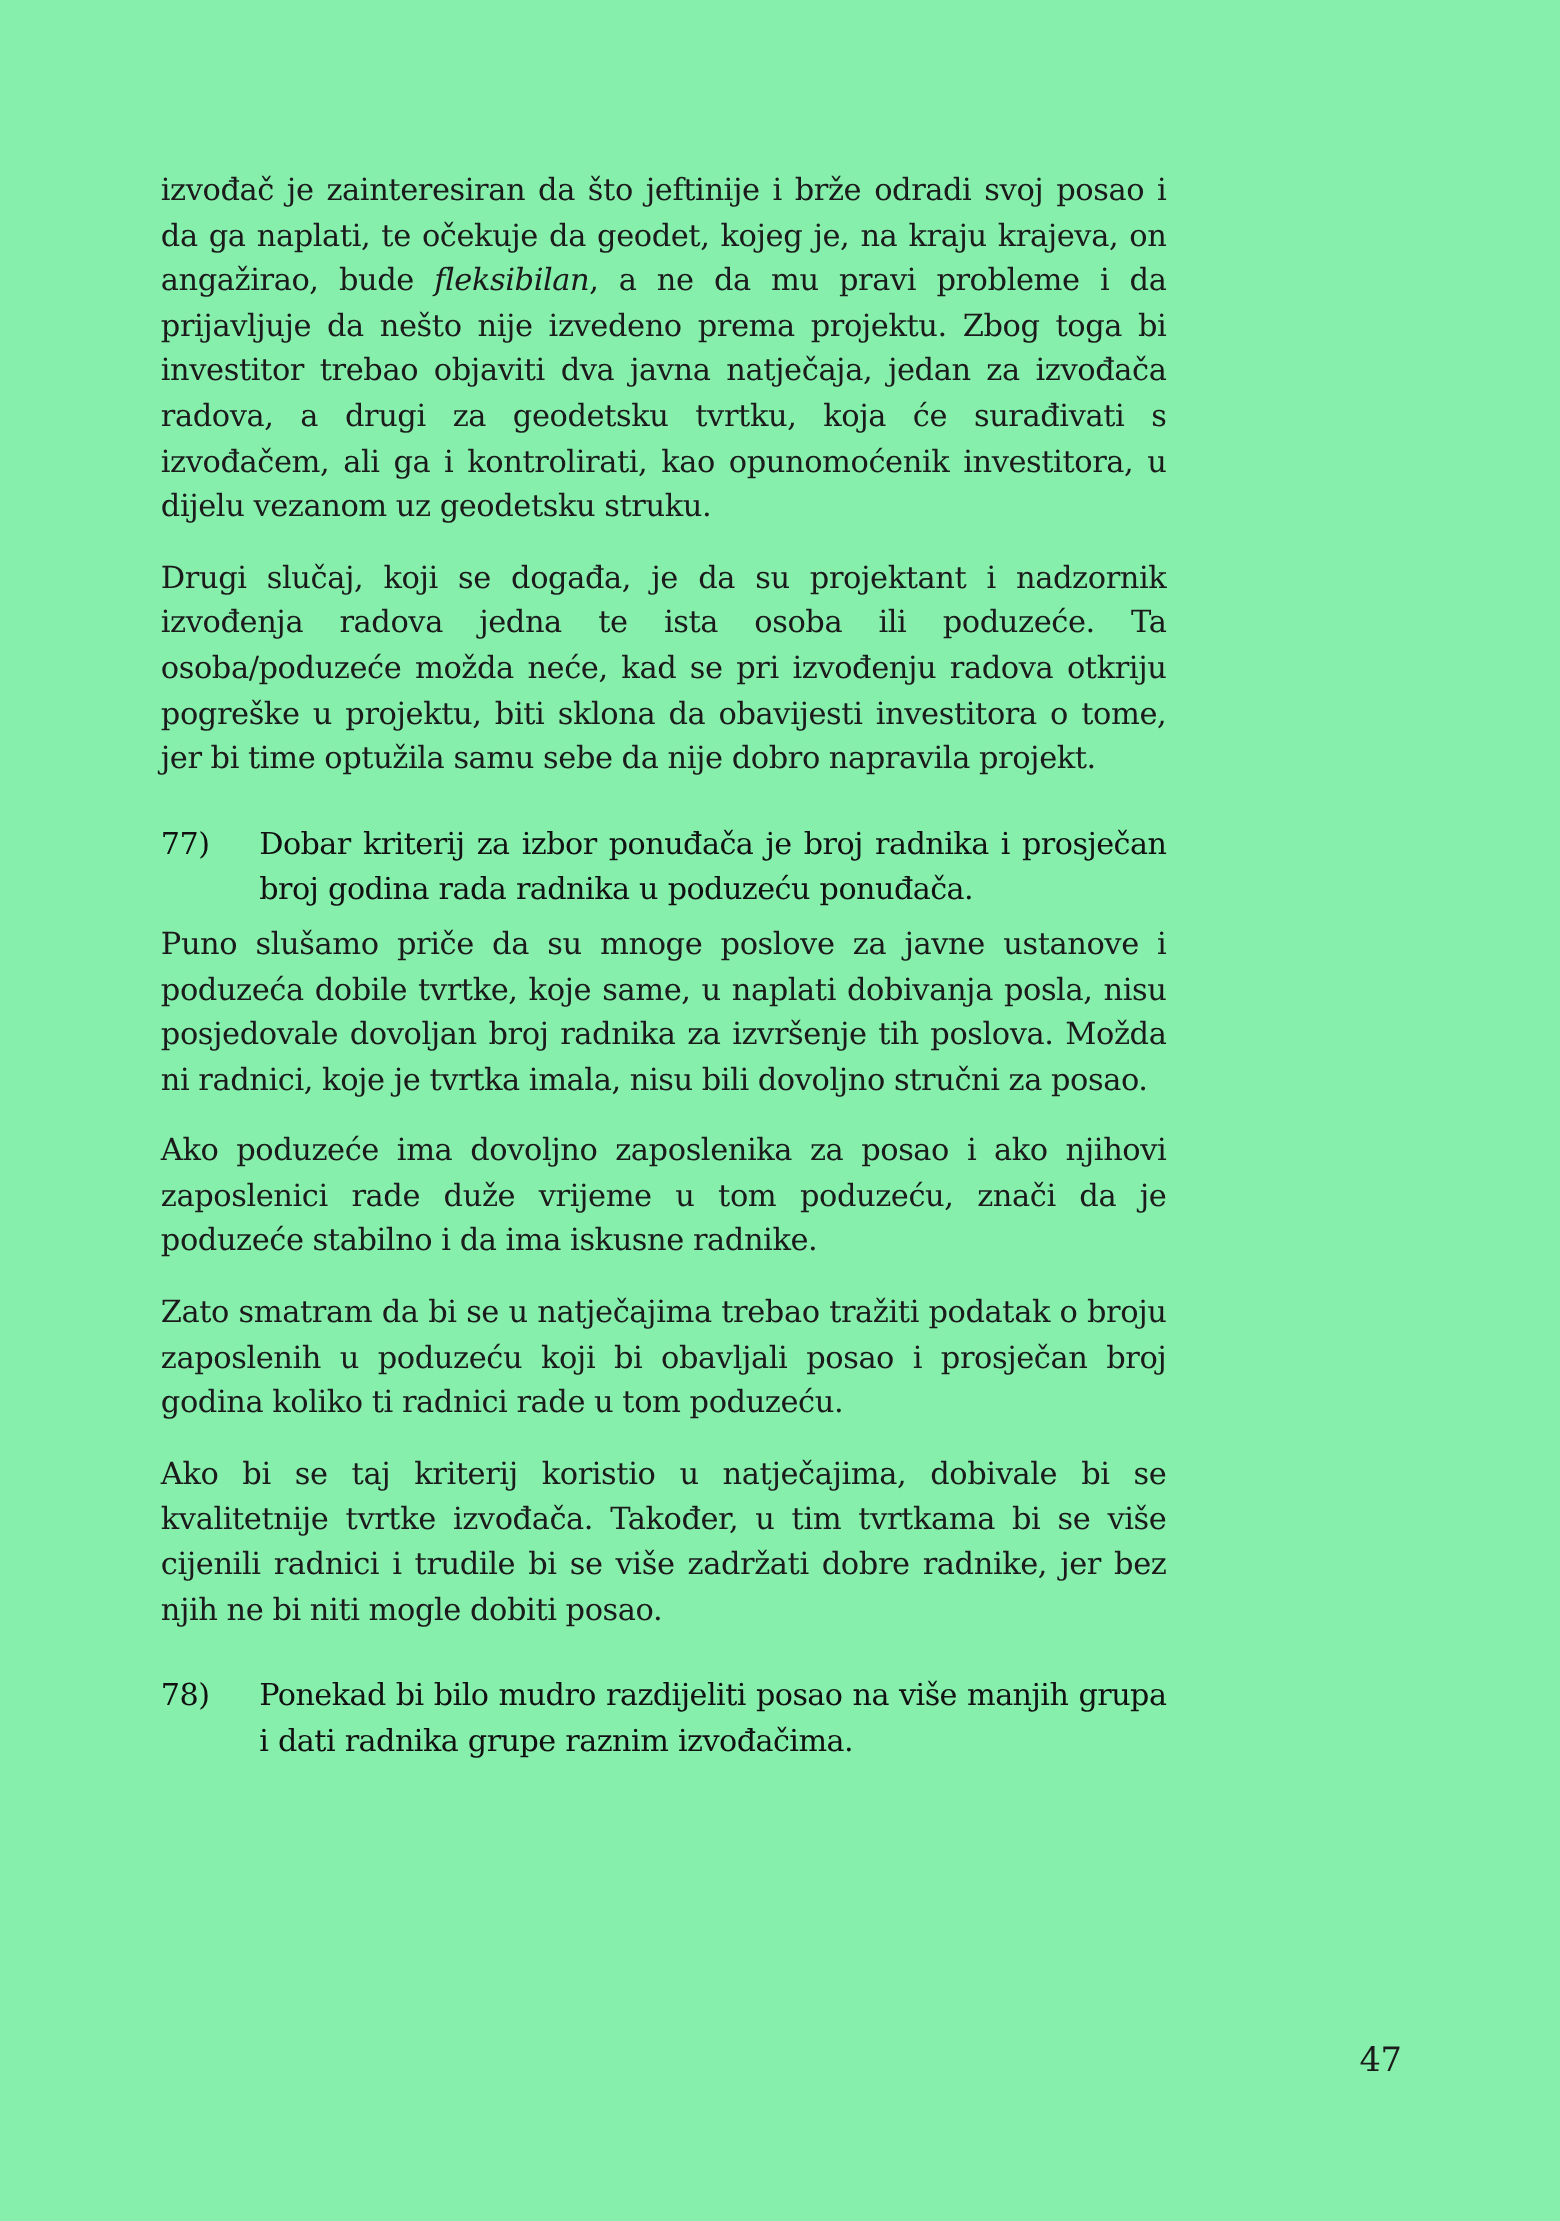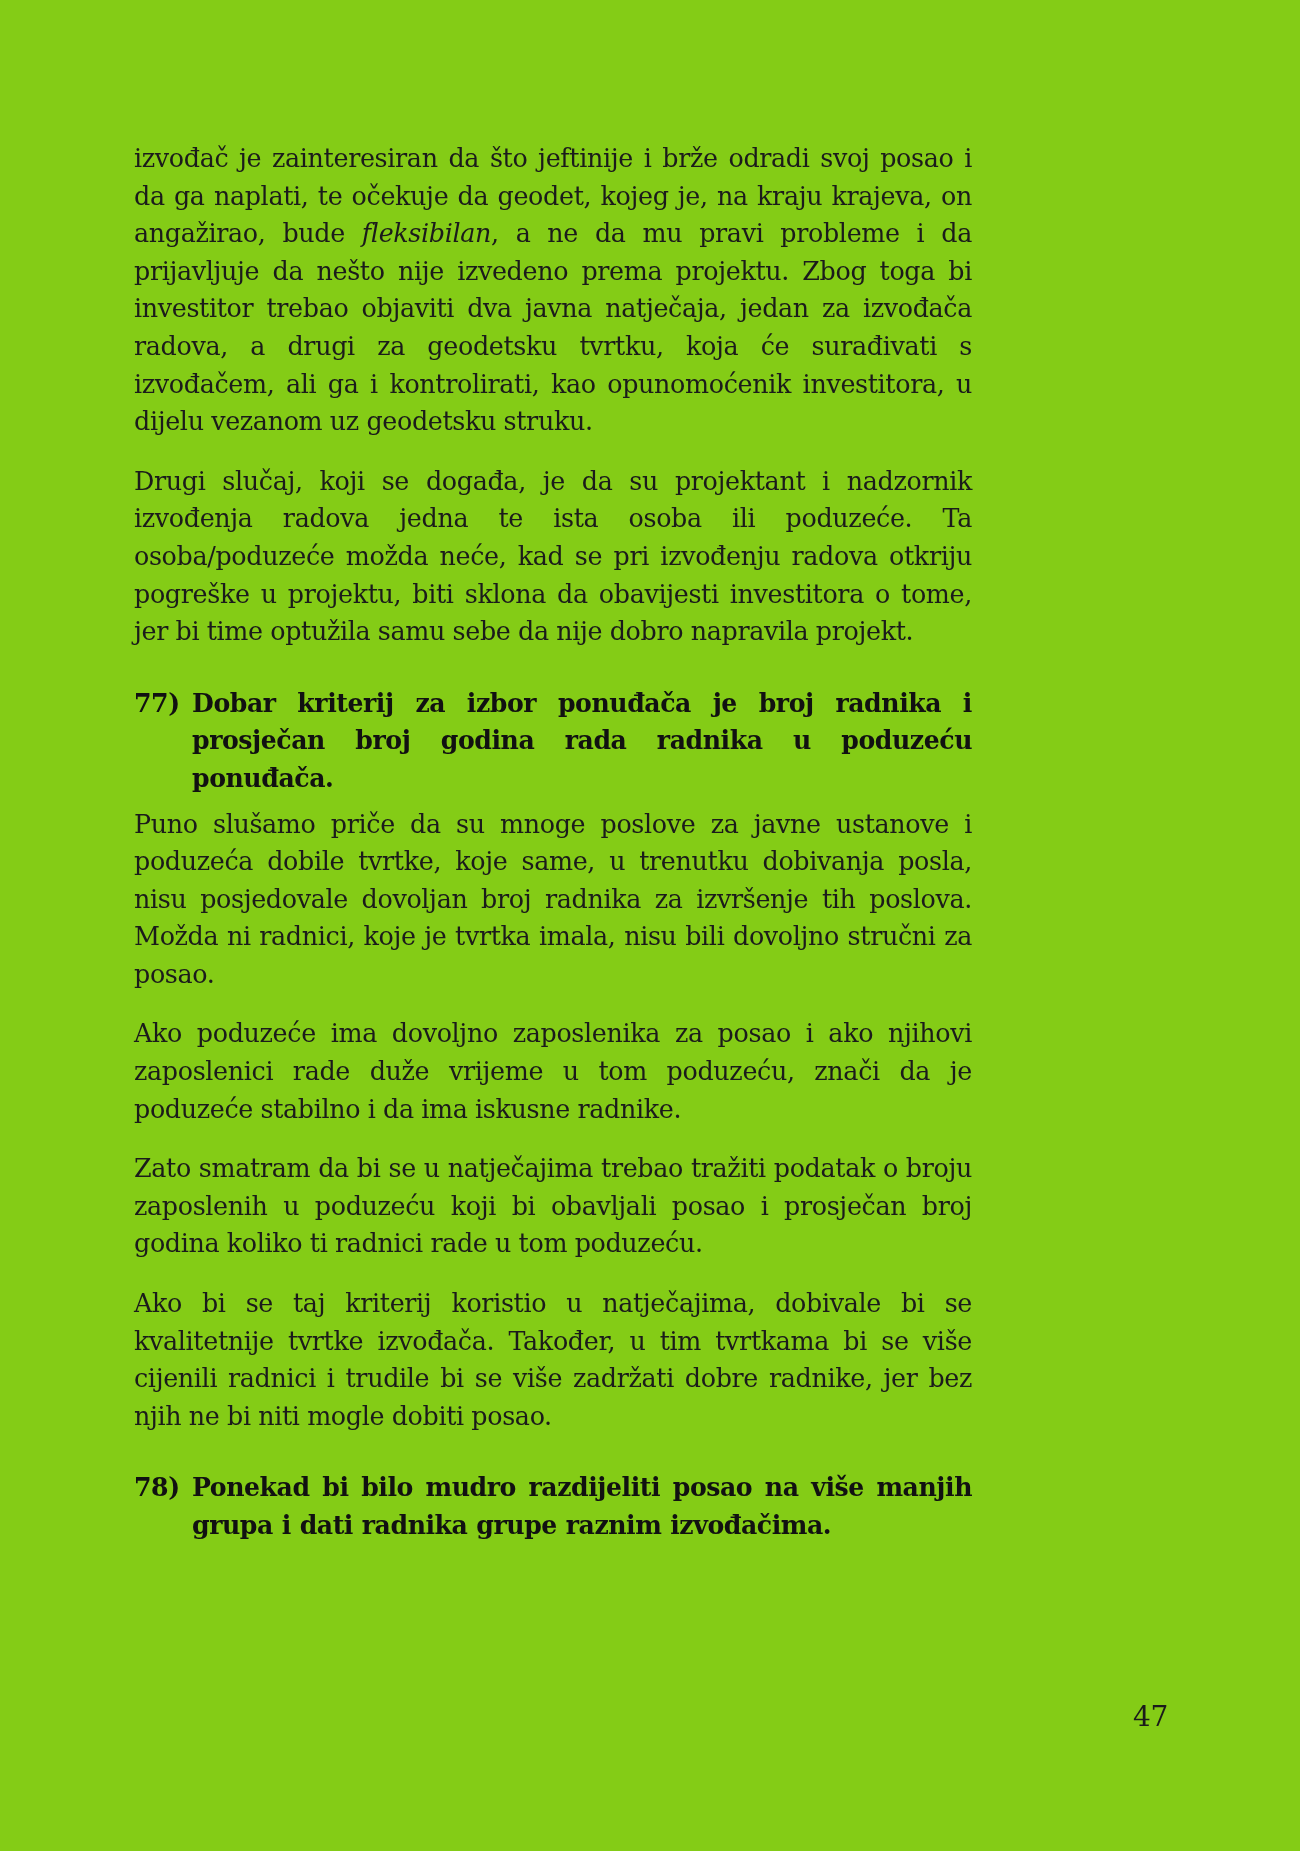--- a/index.html
+++ b/index.html
@@ -4,21 +4,21 @@
 <style>
   html, body {
     margin: 0;
     padding: 0;
     background: #ffffff;
   }
   .page {
     position: relative;
     width: 1300px;
     height: 1851px;
-    background: #84cc16;
+    background: #86efac;
     box-sizing: border-box;
     overflow: hidden;
   }
   .content {
     position: absolute;
     left: 134px;
     top: 140px;
     width: 838px;
   }
   p.body-par {
@@ -42,25 +42,26 @@
   }
   em.it {
     font-style: italic;
   }
   .heading {
     display: flex;
     flex-direction: row;
     align-items: flex-start;
     margin: 34px 0 8px 0;
     font-family: "DejaVu Serif", "Liberation Serif", serif;
-    font-weight: bold;
+    font-weight: normal;
     font-size: 25.2px;
     line-height: 37.6px;
     color: #111111;
     letter-spacing: -0.45px;
+    gap: 24px;
   }
   .heading .num {
     width: 58px;
     flex: 0 0 58px;
     text-align: left;
     white-space: nowrap;
   }
   .heading .htext {
     flex: 1 1 auto;
     text-align: justify;
@@ -86,21 +87,21 @@
 
     <p class="body-par"><span>izvođač je zainteresiran da što jeftinije i brže odradi svoj posao i da ga naplati, te očekuje da geodet, kojeg je, na kraju krajeva, on angažirao, bude </span><em class="it">fleksibilan</em><span>, a ne da mu pravi probleme i da prijavljuje da nešto nije izvedeno prema projektu. Zbog toga bi investitor trebao objaviti dva javna natječaja, jedan za izvođača radova, a drugi za geodetsku tvrtku, koja će surađivati s izvođačem, ali ga i kontrolirati, kao opunomoćenik investitora, u dijelu vezanom uz geodetsku struku.</span></p>
 
     <p class="body-par last-line-left">Drugi slučaj, koji se događa, je da su projektant i nadzornik izvođenja radova jedna te ista osoba ili poduzeće. Ta osoba/poduzeće možda neće, kad se pri izvođenju radova otkriju pogreške u projektu, biti sklona da obavijesti investitora o tome, jer bi time optužila samu sebe da nije dobro napravila projekt.</p>
 
     <div class="heading">
       <span class="num">77)</span>
       <span class="htext">Dobar kriterij za izbor ponuđača je broj radnika i prosječan broj godina rada radnika u poduzeću ponuđača.</span>
     </div>
 
-    <p class="body-par last-line-left">Puno slušamo priče da su mnoge poslove za javne ustanove i poduzeća dobile tvrtke, koje same, u trenutku dobivanja posla, nisu posjedovale dovoljan broj radnika za izvršenje tih poslova. Možda ni radnici, koje je tvrtka imala, nisu bili dovoljno stručni za posao.</p>
+    <p class="body-par last-line-left">Puno slušamo priče da su mnoge poslove za javne ustanove i poduzeća dobile tvrtke, koje same, u naplati dobivanja posla, nisu posjedovale dovoljan broj radnika za izvršenje tih poslova. Možda ni radnici, koje je tvrtka imala, nisu bili dovoljno stručni za posao.</p>
 
 
     <p class="body-par last-line-left">Ako poduzeće ima dovoljno zaposlenika za posao i ako njihovi zaposlenici rade duže vrijeme u tom poduzeću, znači da je poduzeće stabilno i da ima iskusne radnike.</p>
 
     <p class="body-par last-line-left">Zato smatram da bi se u natječajima trebao tražiti podatak o broju zaposlenih u poduzeću koji bi obavljali posao i prosječan broj godina koliko ti radnici rade u tom poduzeću.</p>
 
     <p class="body-par last-line-left">Ako bi se taj kriterij koristio u natječajima, dobivale bi se kvalitetnije tvrtke izvođača. Također, u tim tvrtkama bi se više cijenili radnici i trudile bi se više zadržati dobre radnike, jer bez njih ne bi niti mogle dobiti posao.</p>
 
     <div class="heading">
       <span class="num">78)</span>

